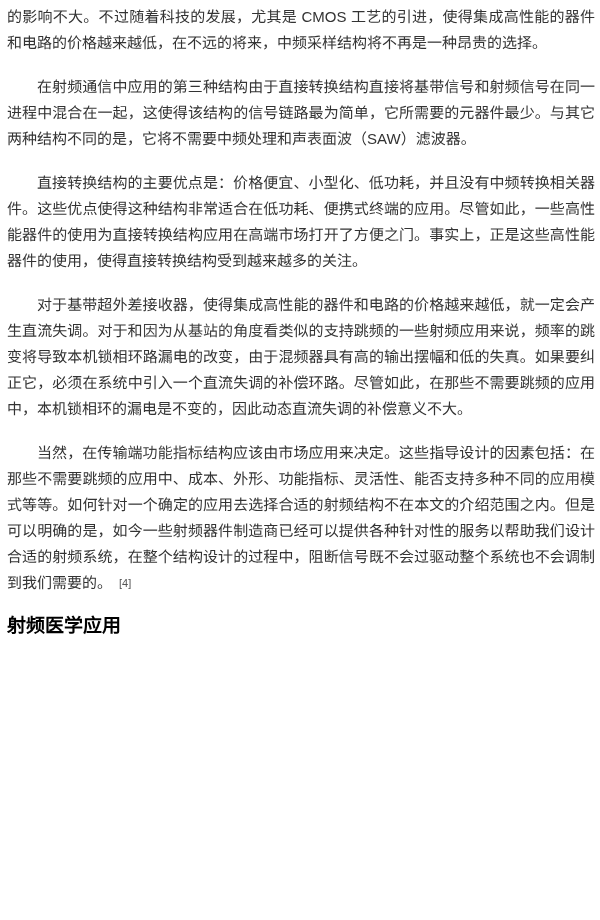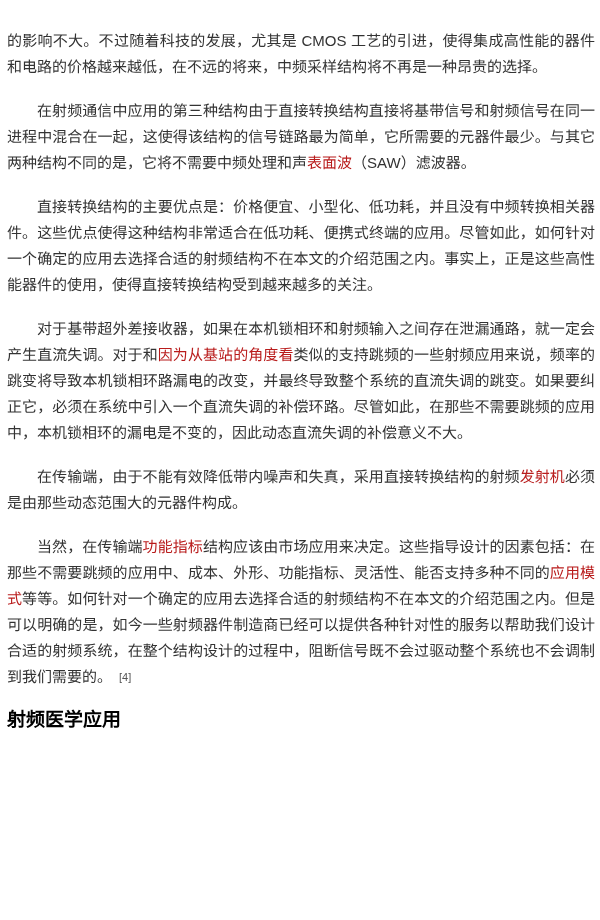--- a/index.html
+++ b/index.html
@@ -20,24 +20,23 @@
     font-size: 15px;
     line-height: 26px;
     color: #333333;
     text-align: justify;
     text-indent: 2em;
     margin: 0 0 18px 0;
     word-break: break-all;
   }
   .para.no-indent {
     text-indent: 0;
-    margin-top: 24px;
   }
   .link {
-    color: #b91c1c;
+    color: #404040;
     text-decoration: none;
     cursor: pointer;
   }
   .ref {
     font-size: 11px;
     color: #555555;
     margin-left: 7px;
     vertical-align: 1px;
     cursor: pointer;
   }
@@ -52,25 +51,24 @@
 </style>
 </head>
 <body>
 
 <div class="content">
 
   <p class="para no-indent"><span>的影响不大。不过随着科技的发展，尤其是 CMOS 工艺的引进，使得集成高性能的器件和电路的价格越来越低，在不远的将来，中频采样结构将不再是一种昂贵的选择。</span></p>
 
   <p class="para"><span>在射频通信中应用的第三种结构由于直接转换结构直接将基带信号和射频信号在同一进程中混合在一起，这使得该结构的信号链路最为简单，它所需要的元器件最少。与其它两种结构不同的是，它将不需要中频处理和声</span><a class="link">表面波</a><span>（SAW）滤波器。</span></p>
 
-  <p class="para"><span>直接转换结构的主要优点是：价格便宜、小型化、低功耗，并且没有中频转换相关器件。这些优点使得这种结构非常适合在低功耗、便携式终端的应用。尽管如此，如何针对一个确定的应用去选择合适的射频结构不在本文的介绍范围之内。事实上，正是这些高性能器件的使用，使得直接转换结构受到越来越多的关注。</span></p>
+  <p class="para"><span>直接转换结构的主要优点是：价格便宜、小型化、低功耗，并且没有中频转换相关器件。这些优点使得这种结构非常适合在低功耗、便携式终端的应用。尽管如此，一些高性能器件的使用为直接转换结构应用在高端市场打开了方便之门。事实上，正是这些高性能器件的使用，使得直接转换结构受到越来越多的关注。</span></p>
 
 
-  <p class="para"><span>对于基带超外差接收器，如果在本机锁相环和射频输入之间存在泄漏通路，就一定会产生直流失调。对于和</span><a class="link">因为从基站的角度看</a><span>类似的支持跳频的一些射频应用来说，频率的跳变将导致本机锁相环路漏电的改变，并最终导致整个系统的直流失调的跳变。如果要纠正它，必须在系统中引入一个直流失调的补偿环路。尽管如此，在那些不需要跳频的应用中，本机锁相环的漏电是不变的，因此动态直流失调的补偿意义不大。</span></p>
+  <p class="para"><span>对于基带超外差接收器，使得集成高性能的器件和电路的价格越来越低，就一定会产生直流失调。对于和</span><a class="link">因为从基站的角度看</a><span>类似的支持跳频的一些射频应用来说，频率的跳变将导致本机锁相环路漏电的改变，由于混频器具有高的输出摆幅和低的失真。如果要纠正它，必须在系统中引入一个直流失调的补偿环路。尽管如此，在那些不需要跳频的应用中，本机锁相环的漏电是不变的，因此动态直流失调的补偿意义不大。</span></p>
 
-  <p class="para"><span>在传输端，由于不能有效降低带内噪声和失真，采用直接转换结构的射频</span><a class="link">发射机</a><span>必须是由那些动态范围大的元器件构成。</span></p>
 
 
   <p class="para"><span>当然，在传输端</span><a class="link">功能指标</a><span>结构应该由市场应用来决定。这些指导设计的因素包括：在那些不需要跳频的应用中、成本、外形、功能指标、灵活性、能否支持多种不同的</span><a class="link">应用模式</a><span>等等。如何针对一个确定的应用去选择合适的射频结构不在本文的介绍范围之内。但是可以明确的是，如今一些射频器件制造商已经可以提供各种针对性的服务以帮助我们设计合适的射频系统，在整个结构设计的过程中，阻断信号既不会过驱动整个系统也不会调制到我们需要的。</span><sup class="ref">[4]</sup></p>
 
   <h2 class="section-heading">射频医学应用</h2>
 
 </div>
 
 </body></html>

